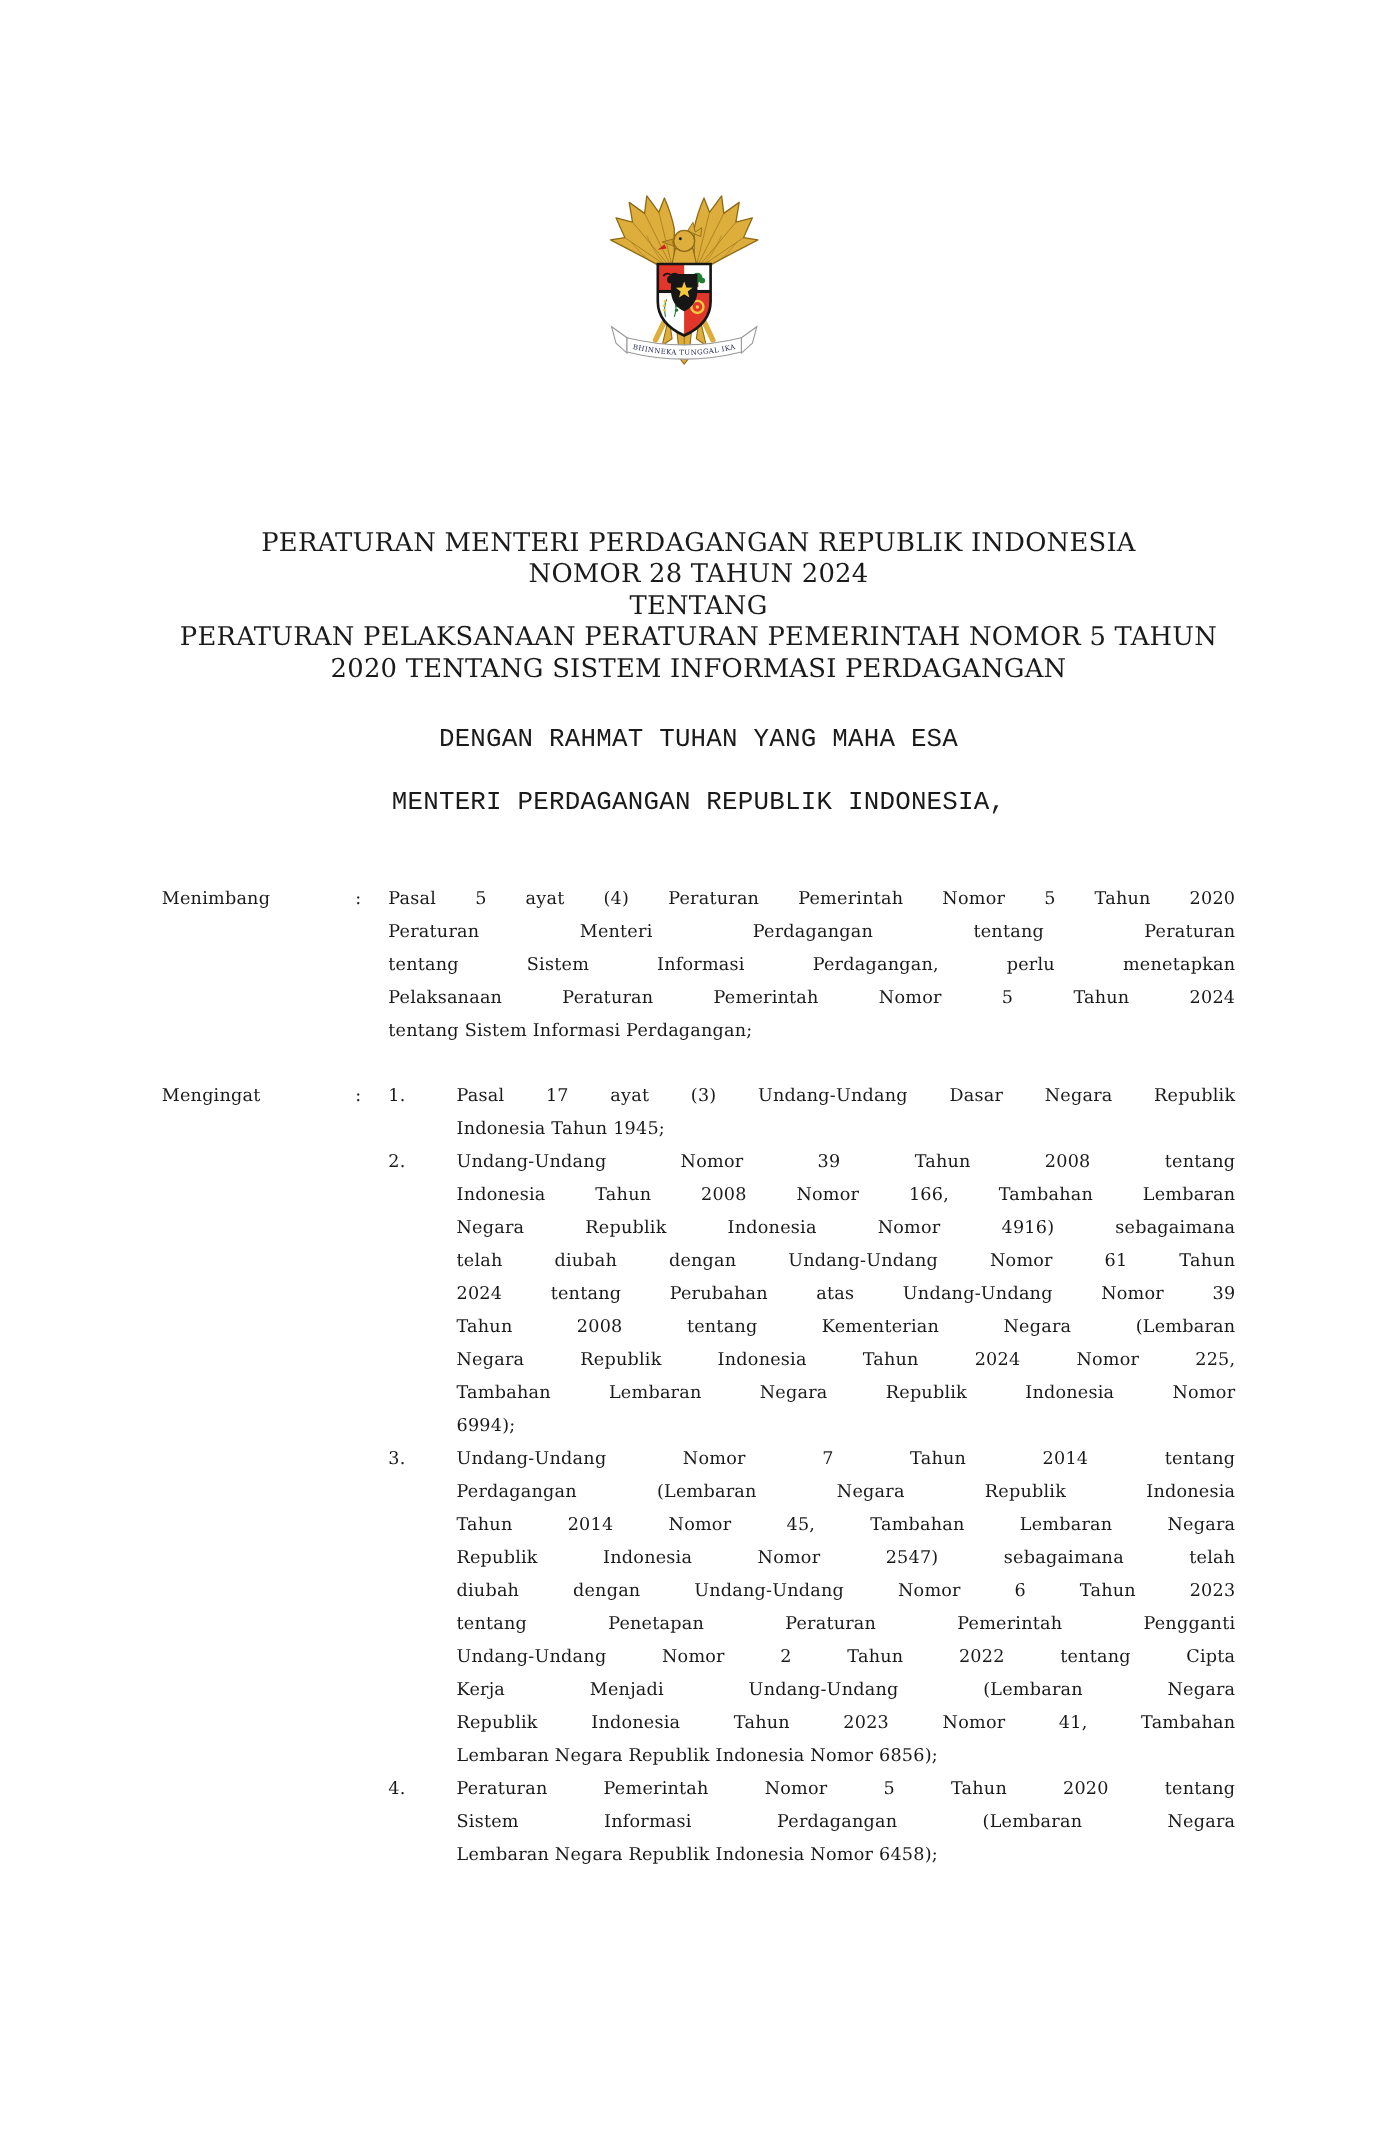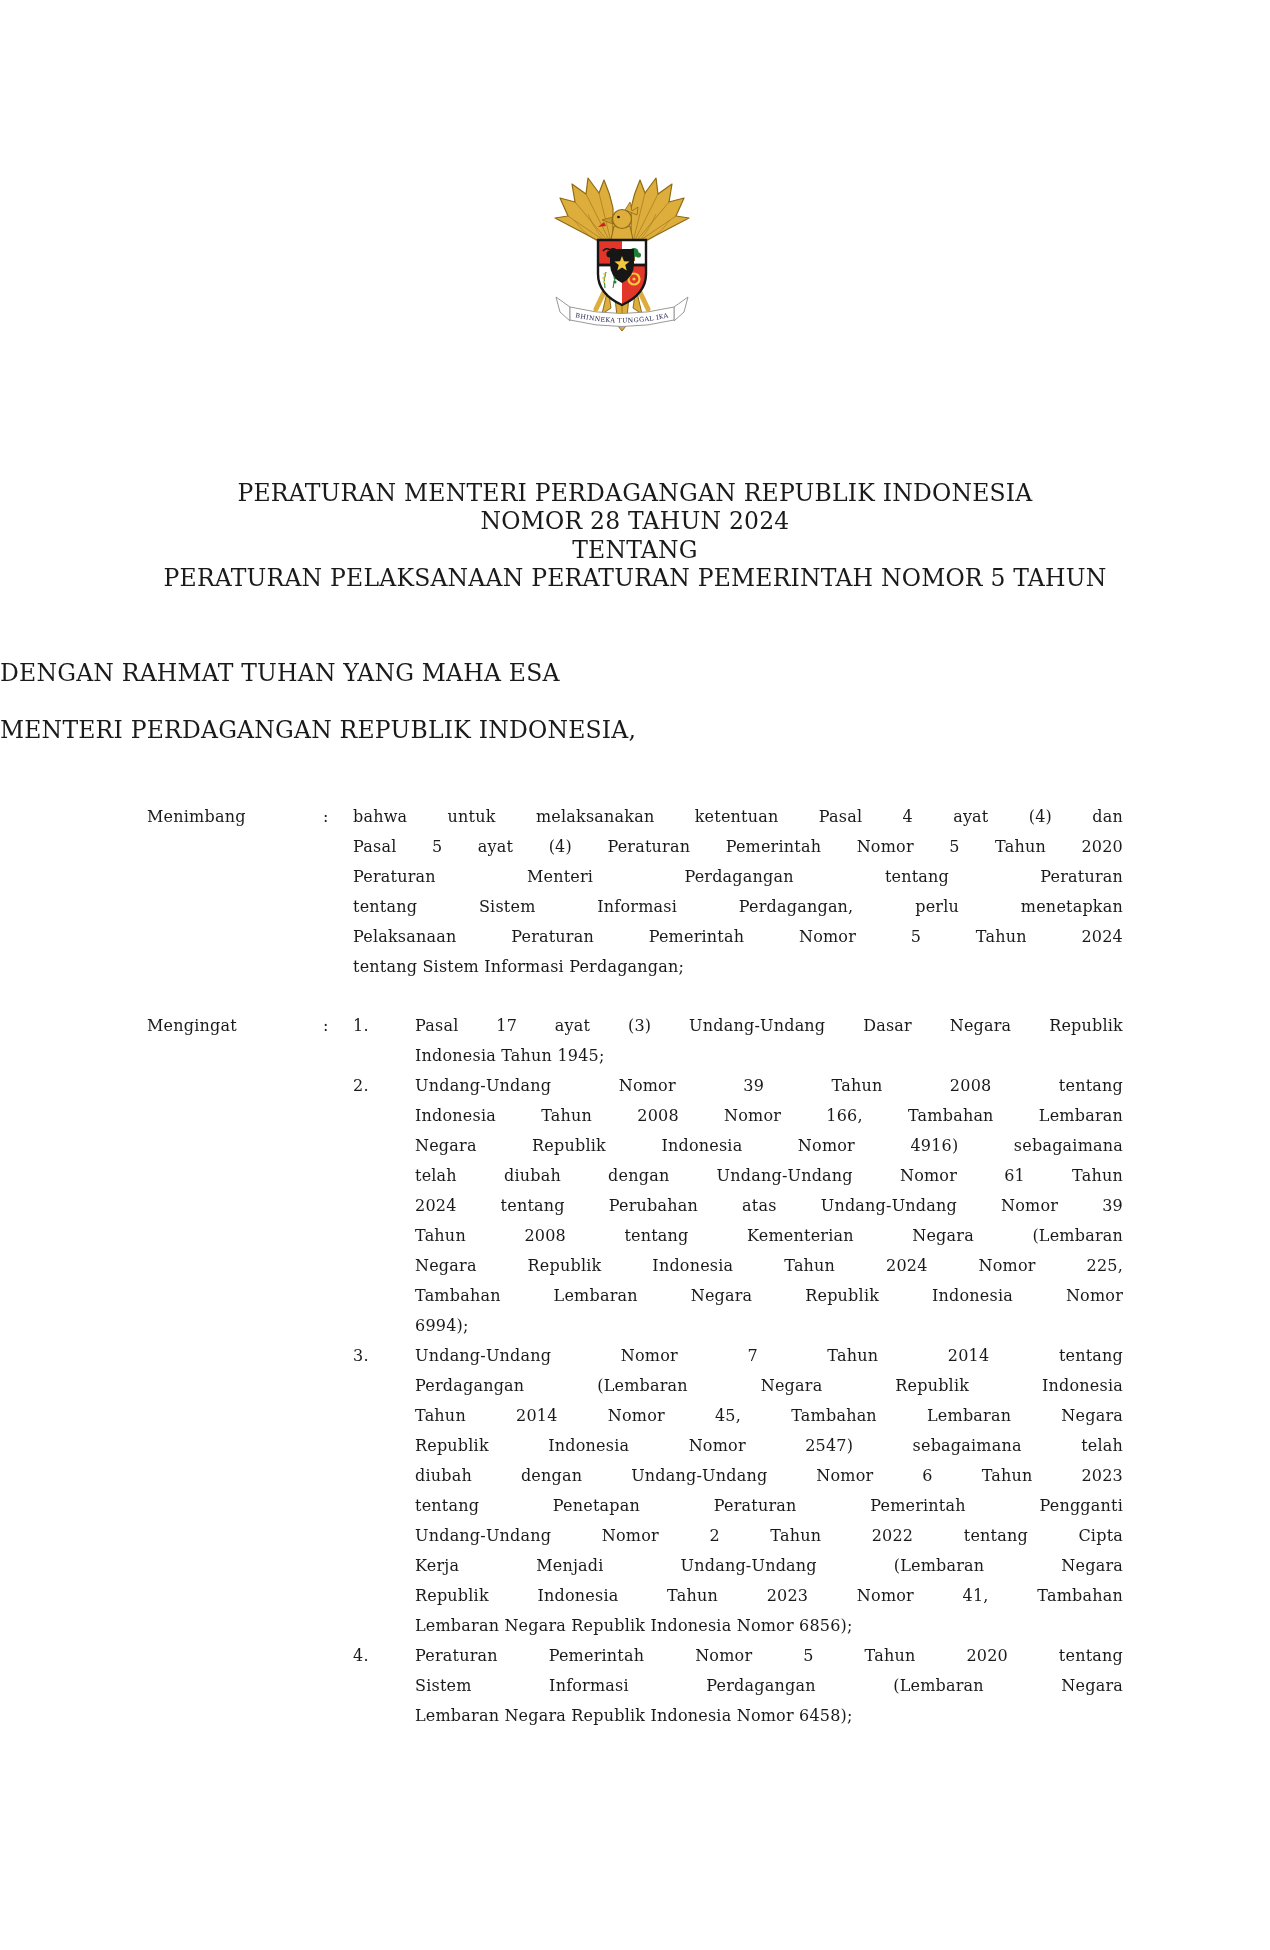--- a/index.html
+++ b/index.html
@@ -9,21 +9,21 @@
     font-family:"DejaVu Serif","Liberation Serif",serif;
     letter-spacing:0.2px;
   }
   .emblem { position:absolute; left:552px; top:176px; width:140px; height:158px; }
   .doc-title {
     position:absolute; top:479px; left:0; width:100%;
     font-size:23.5px; line-height:28.4px;
   }
   .doc-title .line { text-align:center; white-space:nowrap; }
   .invocation, .official {
-    position:absolute; left:0; width:100%; font-size:23.5px;
+    position:absolute; left:0; width:100%; text-align:center; font-size:23.5px;font-family:Liberation Mono, monospace;
   }
   .invocation { top:659px; }
   .official   { top:716px; }
   .preamble {
     position:absolute; top:802px; left:147px; width:976px;
     font-size:16px; line-height:30px;
   }
   .row { display:flex; align-items:flex-start; }
   .row-label { width:176px; flex:none; }
   .row-colon { width:30px; flex:none; }
@@ -117,32 +117,32 @@
         <textPath href="#mottoPath" startOffset="50%" text-anchor="middle">BHINNEKA TUNGGAL IKA</textPath>
       </text>
     </g>
   </svg>
 
   <div class="doc-title">
       <div class="line">PERATURAN MENTERI PERDAGANGAN REPUBLIK INDONESIA</div>
       <div class="line">NOMOR 28 TAHUN 2024</div>
       <div class="line">TENTANG</div>
       <div class="line">PERATURAN PELAKSANAAN PERATURAN PEMERINTAH NOMOR 5 TAHUN</div>
+      <div class="line">2020 TENTANG SISTEM INFORMASI PERDAGANGAN</div>
     </div>
 
   <div class="invocation">DENGAN RAHMAT TUHAN YANG MAHA ESA</div>
   <div class="official">MENTERI PERDAGANGAN REPUBLIK INDONESIA,</div>
 
   <div class="preamble">
 
     <div class="row">
       <div class="row-label">Menimbang</div>
       <div class="row-colon">:</div>
       <div class="row-content just">
-          <div class="line">bahwa untuk melaksanakan ketentuan Pasal 4 ayat (4) dan</div>
           <div class="line">Pasal 5 ayat (4) Peraturan Pemerintah Nomor 5 Tahun 2020</div>
           <div class="line">Peraturan Menteri Perdagangan tentang Peraturan</div>
           <div class="line">tentang Sistem Informasi Perdagangan, perlu menetapkan</div>
           <div class="line">Pelaksanaan Peraturan Pemerintah Nomor 5 Tahun 2024</div>
           <div class="line">tentang Sistem Informasi Perdagangan;</div>
         </div>
     </div>
 
     <div class="row mengingat-row">
       <div class="row-label">Mengingat</div>

